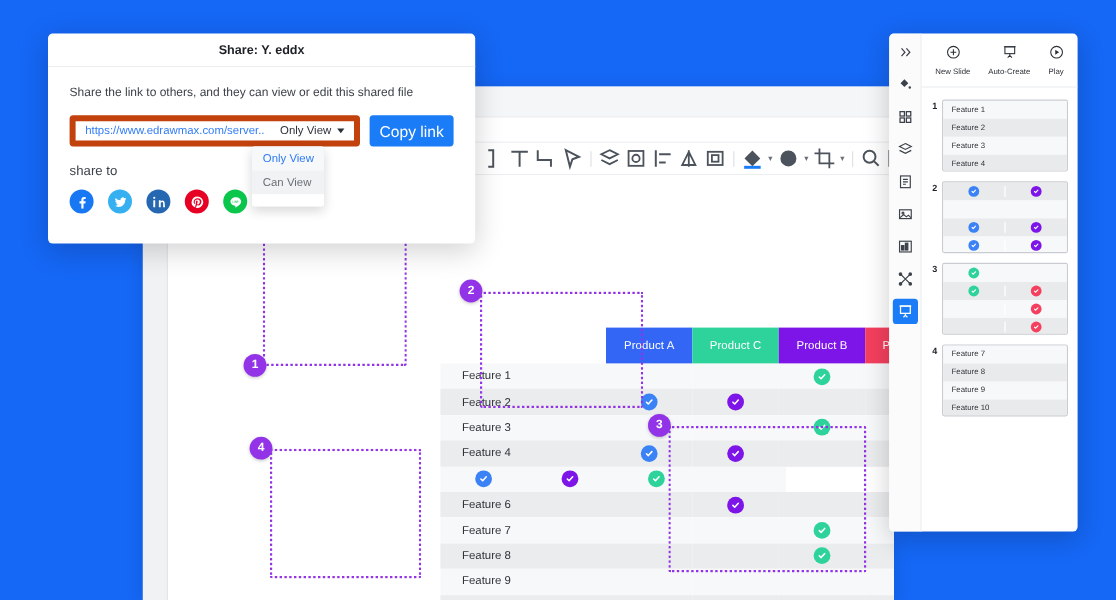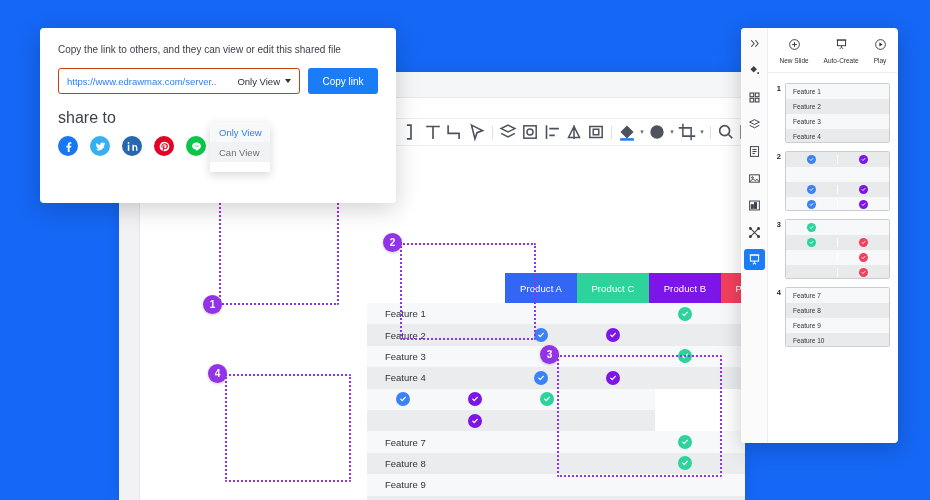--- a/index.html
+++ b/index.html
@@ -112,39 +112,39 @@
   #share-title {
     height: 28px; border-bottom: 1px solid #edeef0;
     display: flex; align-items: center; justify-content: center;
     font-size: 10.5px; font-weight: 700; color: #1d2026;
   }
   #share-desc {
     margin: 16px 18px 0 18px; font-size: 10px; color: #3c4149;
   }
   #link-row { display: flex; align-items: center; margin: 13px 18px 0 18px; gap: 8px; }
   #link-box {
-    flex: 1; height: 26px; border: 1px solid #c2410c; border-radius: 3px;
+    flex: 1; height: 26px; border: 5px solid #c2410c; border-radius: 3px;
     display: flex; align-items: center; padding: 0 8px; background: #fff;
   }
   #link-url {
     flex: 1; font-size: 9.5px; color: #2f7bf6; white-space: nowrap;
     overflow: hidden;
   }
   #perm-select {
     display: flex; align-items: center; gap: 5px;
     font-size: 9.5px; color: #2b3038; padding-left: 8px;
   }
   .caret { width: 0; height: 0; border-left: 3.5px solid transparent;
            border-right: 3.5px solid transparent; border-top: 4.5px solid #2b3038; }
   #copy-link {
     width: 70px; height: 26px; background: #1a7cf7; color: #fff;
-    border: none; border-radius: 3px; font-size: 10px;
+    border: none; border-radius: 3px; font-size: 13px;
     font-family: "Liberation Sans", sans-serif; cursor: pointer;
   }
-  #share-to { margin: 15px 18px 0 18px; font-size: 16px; color: #3c4149; }
+  #share-to { margin: 15px 18px 0 18px; font-size: 11px; color: #3c4149; }
   #social-row { display: flex; gap: 12px; margin: 9px 18px 0 18px; }
   .social {
     width: 20px; height: 20px; border-radius: 50%;
     display: flex; align-items: center; justify-content: center;
     color: #fff;
   }
   .social svg { width: 11px; height: 11px; fill: #fff; }
 
   #perm-dropdown {
     position: absolute; left: 210px; top: 122px; width: 60px;
@@ -403,20 +403,21 @@
               <div class="rcell">
                 <span class="mark" style="background:#2dd39a">
                   <svg viewBox="0 0 16 16">
                     <path d="M3.5 8.3l3 3 6-6.6" stroke="#fff" stroke-width="2.6" fill="none" stroke-linecap="round" stroke-linejoin="round"></path>
                   </svg>
                 </span>
               </div>
               <div class="rcell"></div>
             </div>
             <div class="tbl-row alt">
+              <div class="rname">Feature 6</div>
               <div class="rcell"></div>
               <div class="rcell">
                 <span class="mark" style="background:#7d14e8">
                   <svg viewBox="0 0 16 16">
                     <path d="M3.5 8.3l3 3 6-6.6" stroke="#fff" stroke-width="2.6" fill="none" stroke-linecap="round" stroke-linejoin="round"></path>
                   </svg>
                 </span>
               </div>
               <div class="rcell"></div>
               <div class="rcell"></div>
@@ -472,21 +473,22 @@
     <div class="annbadge" style="left: 203px; top: 295px;">1</div>
     <div class="annbox" style="left: 400px; top: 243px; width: 136px; height: 97px;"></div>
     <div class="annbadge" style="left: 383px; top: 233px;">2</div>
     <div class="annbox" style="left: 557px; top: 355px; width: 165px; height: 122px;"></div>
     <div class="annbadge" style="left: 540px; top: 345px;">3</div>
     <div class="annbox" style="left: 225px; top: 374px; width: 126px; height: 108px;"></div>
     <div class="annbadge" style="left: 208px; top: 364px;">4</div>
   </div>
 
 <div id="share-dialog">
-  <div id="share-desc">Copy the link to others, and they can view or edit this shared file</div>
+  <div id="share-title">Share: Y. eddx</div>
+  <div id="share-desc">Share the link to others, and they can view or edit this shared file</div>
 
   <div id="link-row">
     <div id="link-box">
       <span id="link-url">https://www.edrawmax.com/server..</span>
       <span id="perm-select">
         <span>Only View</span>
         <span class="caret"></span>
       </span>
     </div>
     <button id="copy-link">Copy link</button>

